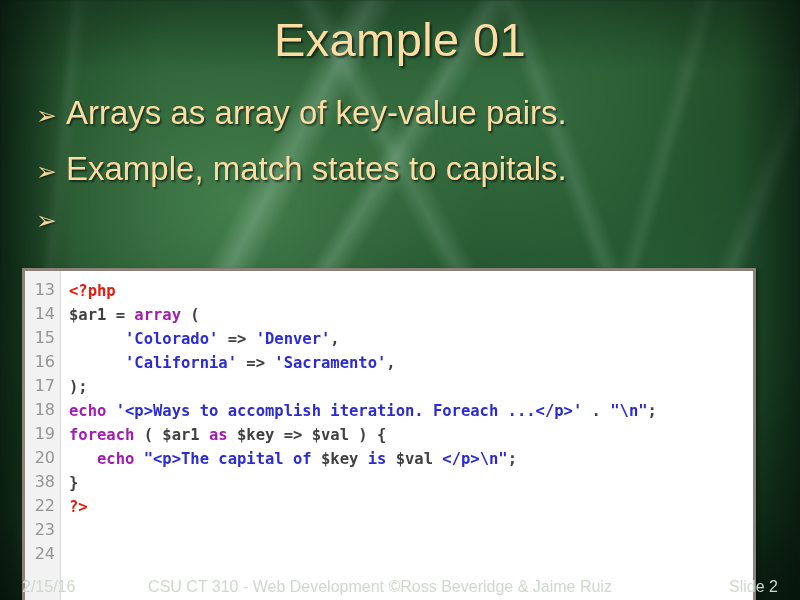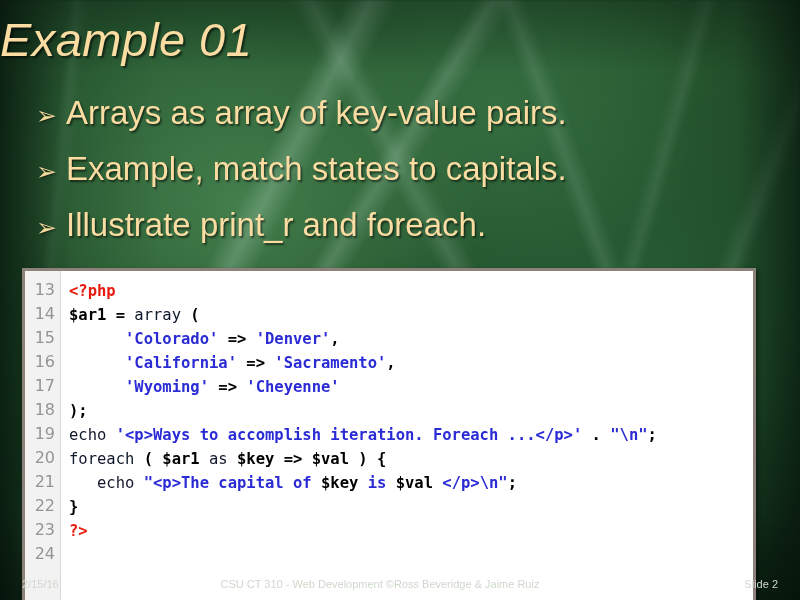--- a/index.html
+++ b/index.html
@@ -50,22 +50,22 @@
       linear-gradient(to bottom, rgba(6,22,12,0.35) 0%, rgba(6,22,12,0) 12%),
       linear-gradient(to top,    rgba(6,22,12,0.55) 0%, rgba(6,22,12,0) 14%);
   }
 
   
   #title {
     position: absolute;
     top: 12px;
     left: 0;
     width: 800px;
+    text-align: center;
     font-size: 47px;
-    font-style: italic;
     color: #fbdca2;
     letter-spacing: 0.4px;
     text-shadow: 2px 2px 2px rgba(0,0,0,0.55);
     white-space: nowrap;
   }
 
   
   #bullets {
     position: absolute;
     top: 96px;
@@ -131,33 +131,33 @@
     overflow: hidden;
   }
   #code-lines .cl {
     font-family: "DejaVu Sans Mono", monospace;
     font-size: 15.5px;
     line-height: 24px;
     white-space: pre;
     color: #0a0a0a;
   }
   .tok-tag   { color: #e81b0f; font-weight: bold; }
-  .tok-kw    { color: #0f172a; font-weight: normal; }
+  .tok-kw    { color: #a21caf; font-weight: bold; }
   .tok-str   { color: #2b2bd6; font-weight: bold; }
-  .tok-plain { color: #000000; font-weight: bold; }
+  .tok-plain { color: #404040; font-weight: bold; }
 
   
   #footer {
     position: absolute;
     left: 0;
     bottom: 0;
     width: 800px;
     height: 28px;
     color: #cfd8cc;
-    font-size: 11px;
+    font-size: 16px;
   }
   #footer-date {
     position: absolute;
     left: 22px;
     top: 6px;
   }
   #footer-center {
     position: absolute;
     left: 0;
     top: 6px;
@@ -184,45 +184,43 @@
       <div class="bullet-row">
         <span class="bullet-marker">➢</span>
         <span class="bullet-text">Arrays as array of key-value pairs.</span>
       </div>
       <div class="bullet-row">
         <span class="bullet-marker">➢</span>
         <span class="bullet-text">Example, match states to capitals.</span>
       </div>
       <div class="bullet-row">
         <span class="bullet-marker">➢</span>
-        <span class="bullet-text">Illustrate print_r and foreach.</span>
       </div>
     </div>
 
   <div id="code-box">
     <div id="gutter">
         <div class="ln">13</div>
         <div class="ln">14</div>
         <div class="ln">15</div>
         <div class="ln">16</div>
         <div class="ln">17</div>
         <div class="ln">18</div>
         <div class="ln">19</div>
         <div class="ln">20</div>
-        <div class="ln">21</div>
+        <div class="ln">38</div>
         <div class="ln">22</div>
         <div class="ln">23</div>
         <div class="ln">24</div>
       </div>
     <div id="code-lines">
         <div class="cl"><span class="tok-tag">&lt;?php</span></div>
         <div class="cl"><span class="tok-plain">$ar1 = </span><span class="tok-kw">array</span><span class="tok-plain"> (</span></div>
         <div class="cl"><span class="tok-plain">      </span><span class="tok-str">'Colorado'</span><span class="tok-plain"> =&gt; </span><span class="tok-str">'Denver'</span><span class="tok-plain">,</span></div>
         <div class="cl"><span class="tok-plain">      </span><span class="tok-str">'California'</span><span class="tok-plain"> =&gt; </span><span class="tok-str">'Sacramento'</span><span class="tok-plain">,</span></div>
-        <div class="cl"><span class="tok-plain">      </span><span class="tok-str">'Wyoming'</span><span class="tok-plain"> =&gt; </span><span class="tok-str">'Cheyenne'</span></div>
         <div class="cl"><span class="tok-plain">);</span></div>
         <div class="cl"><span class="tok-kw">echo</span><span class="tok-plain"> </span><span class="tok-str">'&lt;p&gt;Ways to accomplish iteration. Foreach ...&lt;/p&gt;'</span><span class="tok-plain"> . </span><span class="tok-str">"\n"</span><span class="tok-plain">;</span></div>
         <div class="cl"><span class="tok-kw">foreach</span><span class="tok-plain"> ( $ar1 </span><span class="tok-kw">as</span><span class="tok-plain"> $key =&gt; $val ) {</span></div>
         <div class="cl"><span class="tok-plain">   </span><span class="tok-kw">echo</span><span class="tok-plain"> </span><span class="tok-str">"&lt;p&gt;The capital of </span><span class="tok-plain">$key</span><span class="tok-str"> is </span><span class="tok-plain">$val</span><span class="tok-str"> </span><span class="tok-str">&lt;/p&gt;\n"</span><span class="tok-plain">;</span></div>
         <div class="cl"><span class="tok-plain">}</span></div>
         <div class="cl"><span class="tok-tag">?&gt;</span></div>
       </div>
   </div>
 
   <div id="footer">

